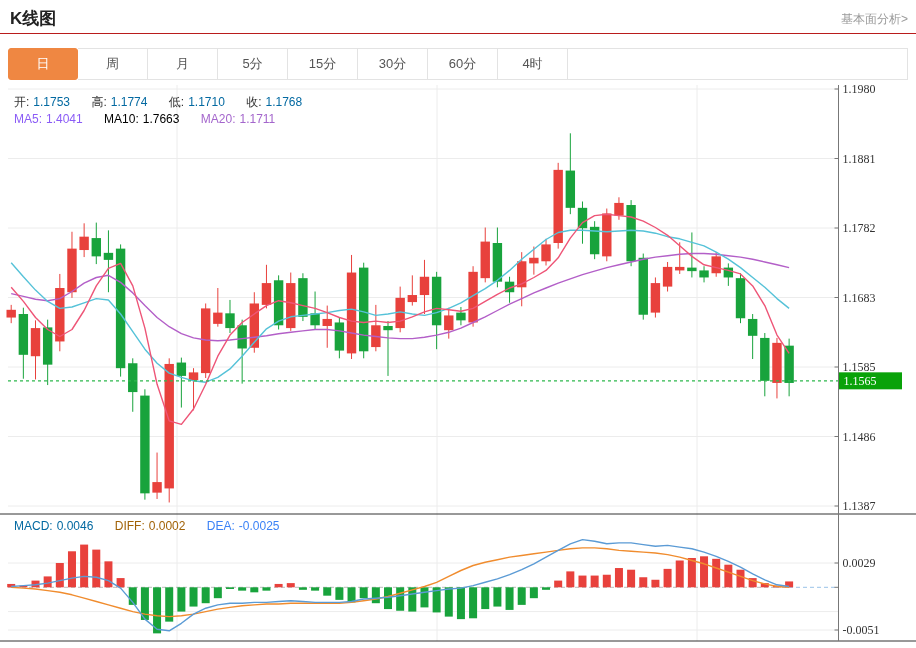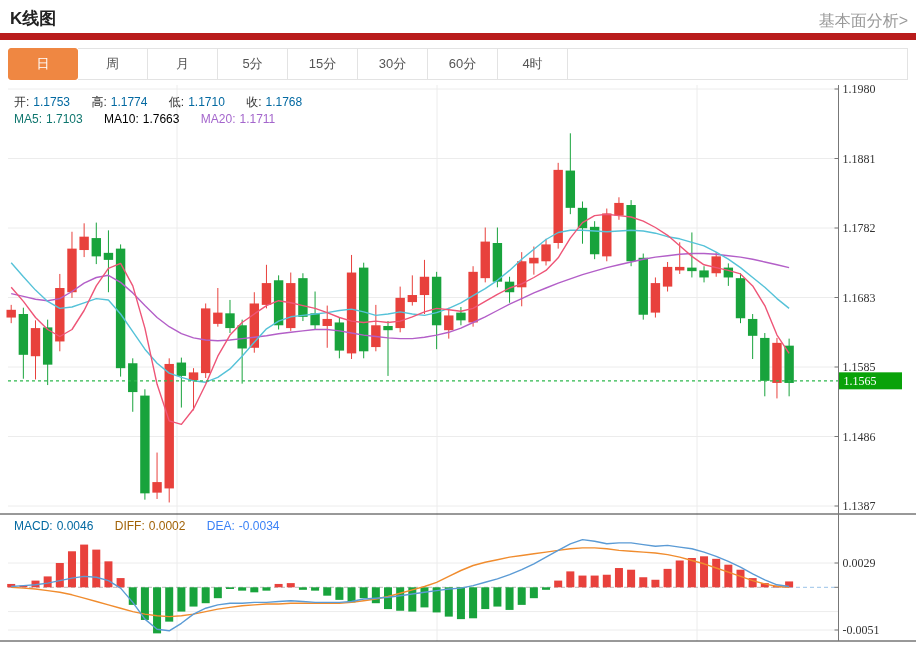--- a/index.html
+++ b/index.html
@@ -1,37 +1,37 @@
 <!DOCTYPE html>
 <html><head>
 <meta charset="utf-8">
 <style>
   html,body{margin:0;padding:0;}
   body{
     width:916px;height:648px;position:relative;overflow:hidden;
     background:#ffffff;font-family:"Liberation Sans","DejaVu Sans",sans-serif;
   }
-  .hdr{position:absolute;left:0;top:0;width:916px;height:33px;border-bottom:7px solid #b91c1c;}
+  .hdr{position:absolute;left:0;top:0;width:916px;height:33px;border-bottom:1px solid #b91c1c;}
   .hdr-title{position:absolute;left:10px;top:7px;font-size:17px;font-weight:bold;color:#222;}
-  .hdr-link{position:absolute;right:8px;top:11px;font-size:16px;color:#999;cursor:pointer;}
+  .hdr-link{position:absolute;right:8px;top:11px;font-size:12px;color:#999;cursor:pointer;}
   .tabs{position:absolute;left:8px;top:48px;height:32px;width:900px;display:flex;}
   .tab{
     width:70px;height:32px;box-sizing:border-box;border:1px solid #e3e3e3;border-left:none;
     display:flex;align-items:center;justify-content:center;font-size:13px;color:#555;
     cursor:pointer;background:#fff;
   }
   .tab:first-child{border-left:1px solid #e3e3e3;border-radius:3px 0 0 3px;}
   .tab.active{background:#ef8742;border-color:#ef8742;color:#fff;border-radius:3px;}
   .tab-filler{flex:1;height:32px;box-sizing:border-box;border:1px solid #e3e3e3;border-left:none;}
   .legend{position:absolute;font-size:12px;white-space:nowrap;z-index:3;letter-spacing:0;}
   .legend span{margin-right:4px;}
   .lg-gap{display:inline-block;width:10px;}
   .c-lbl{color:#333;}
   .c-red{color:#0369a1;}
-  .c-ma5{color:#0f766e;}
+  .c-ma5{color:#8b5cf6;}
   .c-ma10{color:#000000;}
   .c-ma20{color:#a466cc;}
   .c-diff{color:#a16207;}
   .c-dea{color:#3b82f6;}
   #chart-svg{position:absolute;left:0;top:0;z-index:1;}
 </style>
 </head>
 <body>
 
 <div class="hdr">
@@ -52,29 +52,29 @@
 </div>
 
 <div class="legend" style="left:14px;top:94px;">
   <span class="c-lbl">开:</span><span class="c-red">1.1753</span><span class="lg-gap"></span>
   <span class="c-lbl">高:</span><span class="c-red">1.1774</span><span class="lg-gap"></span>
   <span class="c-lbl">低:</span><span class="c-red">1.1710</span><span class="lg-gap"></span>
   <span class="c-lbl">收:</span><span class="c-red">1.1768</span>
 </div>
 
 <div class="legend" style="left:14px;top:112px;">
-  <span class="c-ma5">MA5:</span><span class="c-ma5">1.7103</span><span class="lg-gap"></span>
+  <span class="c-ma5">MA5:</span><span class="c-ma5">1.4041</span><span class="lg-gap"></span>
   <span class="c-ma10">MA10:</span><span class="c-ma10">1.7663</span><span class="lg-gap"></span>
   <span class="c-ma20">MA20:</span><span class="c-ma20">1.1711</span>
 </div>
 
 <div class="legend" style="left:14px;top:519px;">
   <span class="c-red">MACD:</span><span class="c-red">0.0046</span><span class="lg-gap"></span>
   <span class="c-diff">DIFF:</span><span class="c-diff">0.0002</span><span class="lg-gap"></span>
-  <span class="c-dea">DEA:</span><span class="c-dea">-0.0034</span>
+  <span class="c-dea">DEA:</span><span class="c-dea">-0.0025</span>
 </div>
 
 <svg id="chart-svg" width="916" height="648">
     <line x1="8" y1="89" x2="838.5" y2="89" stroke="#ececec" stroke-width="1"></line>
     <line x1="8" y1="158.5" x2="838.5" y2="158.5" stroke="#ececec" stroke-width="1"></line>
     <line x1="8" y1="228" x2="838.5" y2="228" stroke="#ececec" stroke-width="1"></line>
     <line x1="8" y1="297.5" x2="838.5" y2="297.5" stroke="#ececec" stroke-width="1"></line>
     <line x1="8" y1="367" x2="838.5" y2="367" stroke="#ececec" stroke-width="1"></line>
     <line x1="8" y1="436.5" x2="838.5" y2="436.5" stroke="#ececec" stroke-width="1"></line>
     <line x1="8" y1="506" x2="838.5" y2="506" stroke="#ececec" stroke-width="1"></line>

